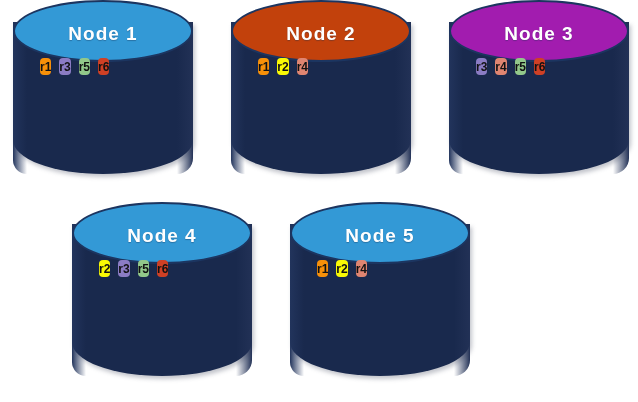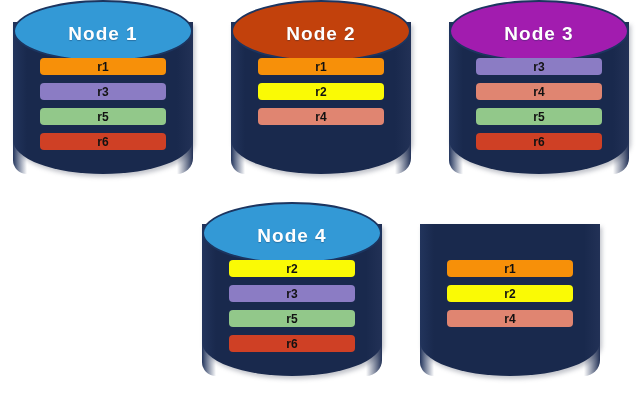--- a/index.html
+++ b/index.html
@@ -7,21 +7,21 @@
     width:638px;height:402px;
     background:#ffffff;
     font-family:"Liberation Sans", sans-serif;
     overflow:hidden;
     position:relative;
   }
   #canvas{position:relative;width:638px;height:402px;}
 
   .row{position:absolute;left:0;width:638px;display:flex;}
   #row-top{top:0;height:200px;justify-content:flex-start;padding-left:13px;box-sizing:border-box;}
-  #row-bottom{top:202px;height:200px;justify-content:flex-end;padding-left:56px;box-sizing:border-box;}
+  #row-bottom{top:202px;height:200px;justify-content:flex-start;padding-left:72px;box-sizing:border-box;}
   #row-top .node{margin-right:38px;}
   #row-bottom .node{margin-right:38px;}
 
   .node{
     position:relative;
     width:180px;height:185px;
     flex:0 0 auto;
   }
 
   
@@ -65,21 +65,21 @@
     white-space:nowrap;
     text-shadow:0 1px 1px rgba(20,45,80,0.35);
     margin-top:6px;
   }
 
   
   .records{
     position:absolute;
     left:27px;top:58px;
     width:126px;
-    display:flex;flex-direction:column;
+    display:flex;flex-direction:row;
     gap:8px;
     z-index:3;
   }
   .record{
     height:17px;
     border-radius:4px;
     display:flex;align-items:center;justify-content:center;
     color:#111111;
     font-size:12px;
     font-weight:bold;
@@ -154,20 +154,23 @@
         <div class="record" style="background: rgb(139, 124, 196);">r3</div>
         <div class="record" style="background: rgb(146, 200, 138);">r5</div>
         <div class="record" style="background: rgb(207, 64, 37);">r6</div>
       </div>
     </div>
 
     <div class="node">
       <div class="cyl-body" style="background: rgb(25, 41, 77);"></div>
       <div class="cyl-shade-l"></div>
       <div class="cyl-shade-r"></div>
+      <div class="cyl-top" style="background: rgb(51, 153, 214); border-color: rgb(28, 53, 96);">
+        <span class="node-title" style="color: rgb(255, 255, 255);">Node 5</span>
+      </div>
       <div class="records">
         <div class="record" style="background: rgb(247, 144, 9);">r1</div>
         <div class="record" style="background: rgb(250, 250, 5);">r2</div>
         <div class="record" style="background: rgb(224, 133, 113);">r4</div>
       </div>
     </div>
 
   </div>
 
 </div>

